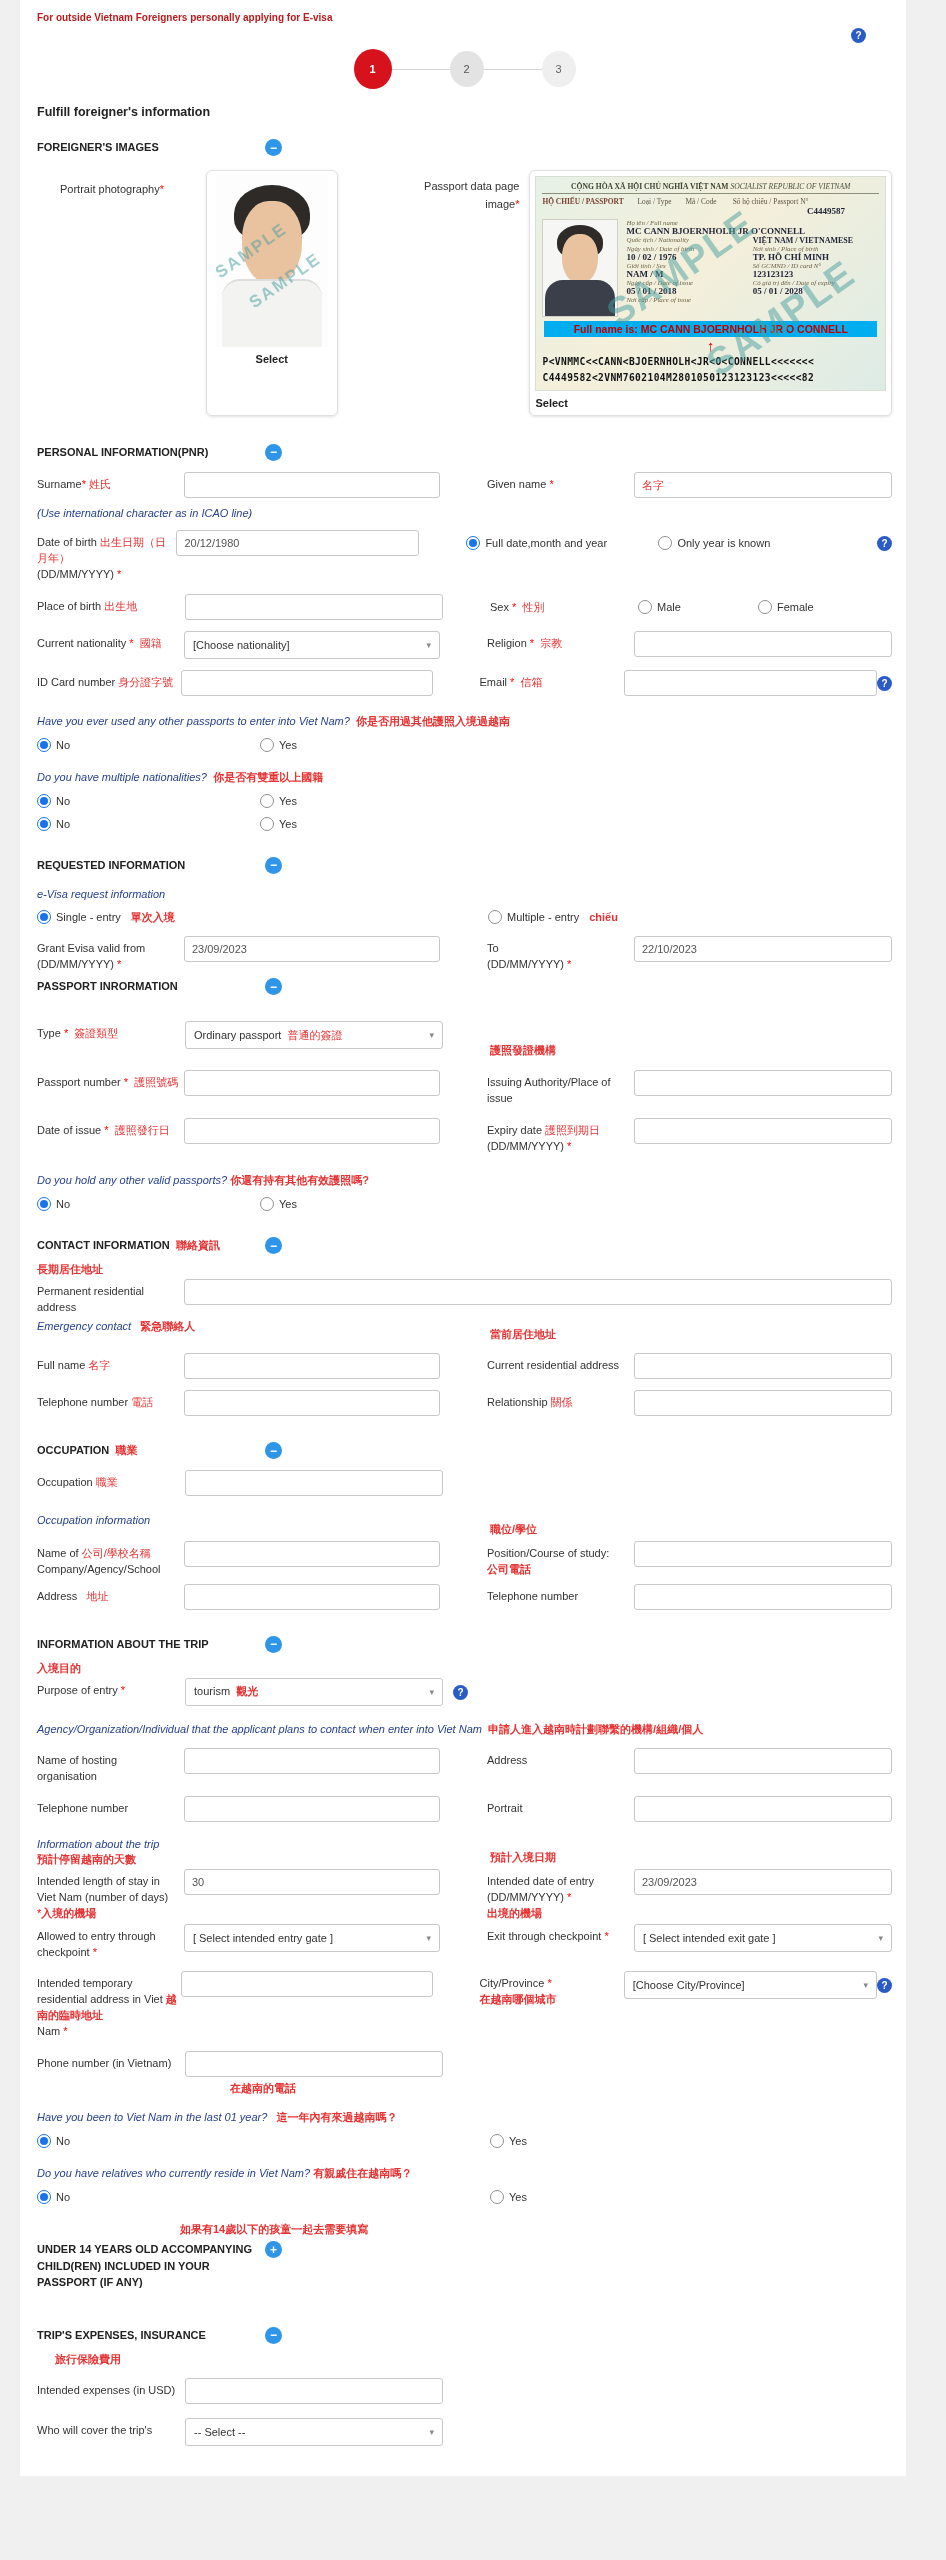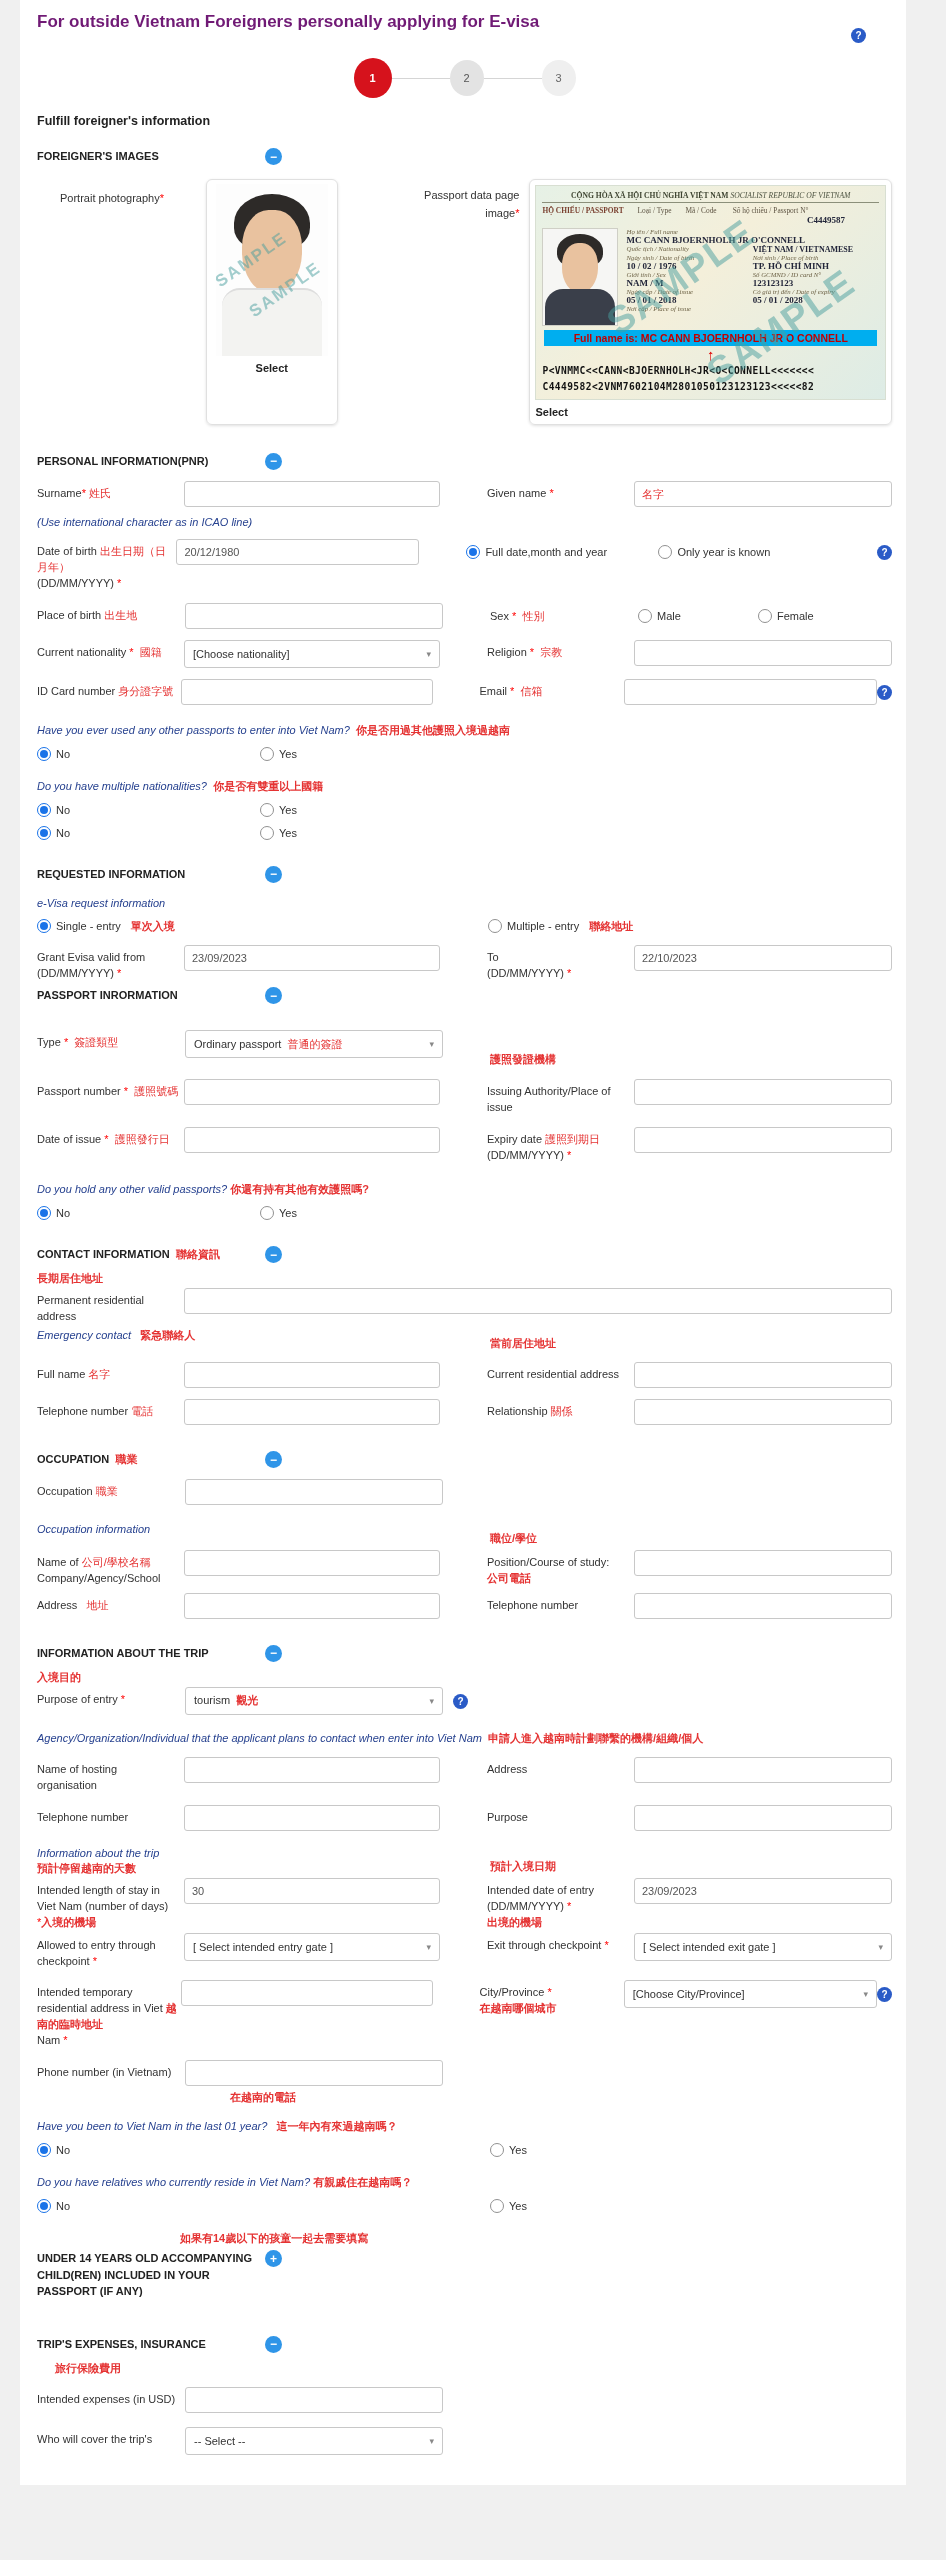--- a/index.html
+++ b/index.html
@@ -1,19 +1,19 @@
 <!DOCTYPE html>
 <html><head>
 <meta charset="utf-8">
 <style>
   html,body{margin:0;padding:0;}
   body{width:946px;background:#f0f0f0;font-family:"Liberation Sans","DejaVu Sans",sans-serif;font-size:11px;color:#333;}
   .page{width:946px;position:relative;}
   .card{width:886px;margin-left:20px;background:#fff;box-sizing:border-box;padding:10px 14px 30px 17px;position:relative;}
-  .title{font-size:17px;font-weight:bold;color:#701a75;margin:2px 0 0 0;}
+  .title{font-size:10px;font-weight:bold;color:#b91c1c;margin:2px 0 0 0;}
   .help{display:inline-flex;width:15px;height:15px;border-radius:50%;background:#2a5bc7;color:#fff;font-size:10px;font-weight:bold;align-items:center;justify-content:center;flex:0 0 auto;cursor:pointer;}
   .top-help{position:absolute;top:28px;right:40px;}
   
   .steps{display:flex;align-items:center;justify-content:center;margin:26px 0 12px 0;}
   .step{border-radius:50%;display:flex;align-items:center;justify-content:center;font-size:11px;}
   .step1{width:38px;height:40px;background:#d6121c;color:#fff;font-weight:bold;}
   .step2{width:34px;height:36px;background:#e3e3e3;color:#555;}
   .step3{width:34px;height:36px;background:#efefef;color:#666;}
   .conn{width:58px;height:1px;background:#d5d5d5;}
   .subtitle{font-size:12.5px;font-weight:bold;color:#222;margin:16px 0 10px 0;}
@@ -287,21 +287,21 @@
 
   <div class="frow" style="margin-top:10px;">
     <span class="ropt">
           <span class="radio on"></span>
           <span>Single - entry</span>
         </span>
     <span class="red" style="margin-left:10px;font-weight:bold;">單次入境</span>
     <span class="ropt" style="margin-left:auto;width:404px;">
           <span class="radio"></span>
           <span>Multiple - entry</span>
-          <span class="red" style="margin-left:10px;font-weight:bold;">聯絡地址</span>
+          <span class="red" style="margin-left:10px;font-weight:bold;">chiếu</span>
         </span>
   </div>
 
   <div class="frow">
     <div class="lab"><span>Grant Evisa valid from</span><br><span>(DD/MM/YYYY) </span><span class="star">*</span></div>
     <div class="fld"><input class="txt" value="23/09/2023" style=""></div>
     <div class="rlab"><span>To</span><br><span>(DD/MM/YYYY) </span><span class="star">*</span></div>
     <div class="rfld"><input class="txt" value="22/10/2023" style=""></div>
   </div>
 
@@ -430,21 +430,21 @@
   <div class="frow">
     <div class="lab"><span>Name of hosting</span><br><span>organisation</span></div>
     <div class="fld"><input class="txt" style=""></div>
     <div class="rlab"><span>Address</span></div>
     <div class="rfld"><input class="txt" style=""></div>
   </div>
 
   <div class="frow">
     <div class="lab"><span>Telephone number</span></div>
     <div class="fld"><input class="txt" style=""></div>
-    <div class="rlab"><span>Purpose</span></div>
+    <div class="rlab"><span>Portrait</span></div>
     <div class="rfld"><input class="txt" style=""></div>
   </div>
 
   <div class="frow" style="margin-top:16px;">
     <div style="width:453px;">
       <div class="blue-i">Information about the trip</div>
       <div class="red" style="font-weight:bold;margin-top:2px;">預計停留越南的天數</div>
     </div>
     <div class="red" style="font-weight:bold;padding-top:12px;">預計入境日期</div>
   </div>

